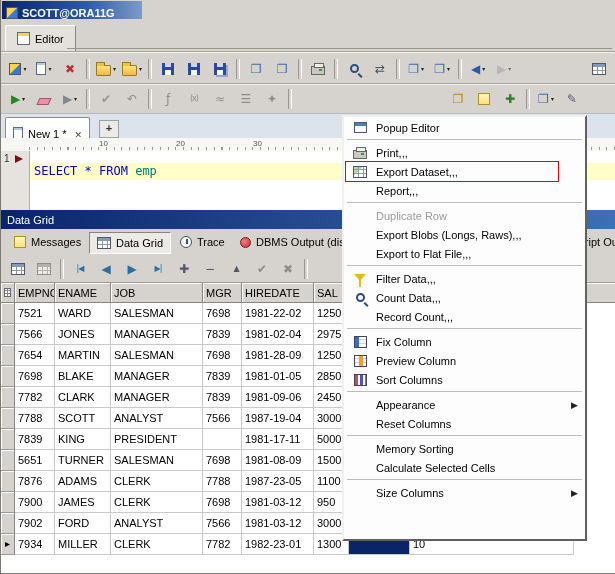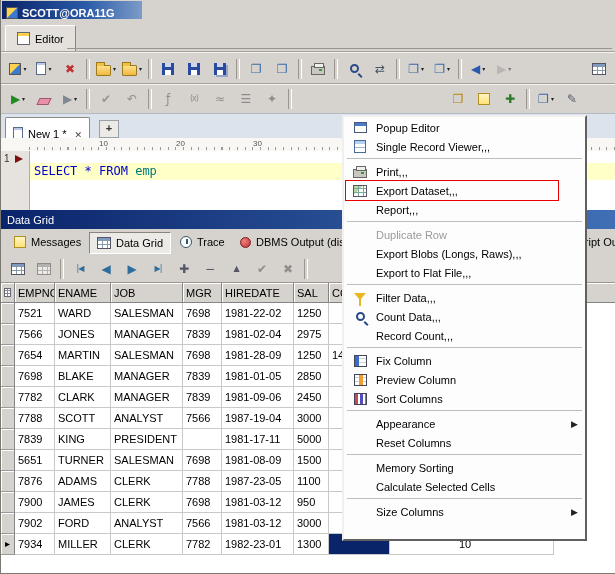--- a/index.html
+++ b/index.html
@@ -110,23 +110,23 @@
 
   
   .grid{position:absolute;left:0;top:283px;width:615px;height:291px;background:#fff;overflow:hidden}
   .ghead,.grow{display:flex}
   .gh{height:20px;line-height:18px;padding:0 3px;background:#d6d3ce;border-right:1px solid #848484;border-bottom:1px solid #848484;
       box-shadow:inset 1px 1px 0 #fff;box-sizing:border-box;overflow:hidden;white-space:nowrap;display:flex;align-items:center}
   .gc{height:21px;line-height:20px;padding:0 3px;border-right:1px solid #c9c9c9;border-bottom:1px solid #c9c9c9;
       box-sizing:border-box;overflow:hidden;white-space:nowrap}
   .gc.sel{background:#d6d3ce;border-right:1px solid #848484;border-bottom:1px solid #9a9a9a;box-shadow:inset 1px 1px 0 #fff;
       display:flex;align-items:center;justify-content:center;padding:0;font-family:"DejaVu Sans",sans-serif;font-size:10px}
-  .num{text-align:center;padding-right:16px}
+  .num{text-align:left;padding-right:16px}
   .selcell{background:#0a246a !important;color:#fff}
-  .c0{width:14px}.c1{width:40px}.c2{width:56px}.c3{width:72px}.c4{width:39px}
+  .c0{width:14px}.c1{width:40px}.c2{width:56px}.c3{width:92px}.c4{width:39px}
   .c5{width:72px}.c6{width:35px}.c7{width:61px}.c8{width:164px}.cfill{flex:1}
 
   
   .menu{position:absolute;left:341px;top:115px;width:245px;height:426px;background:#fdfdfd;z-index:50;box-sizing:border-box;
     border:2px solid;border-color:#f0f0f0 #606060 #606060 #f0f0f0;padding-top:1px;overflow:hidden}
   .mitem{height:19px;display:flex;align-items:center;position:relative;padding:0 18px 0 6px}
   .micon{width:20px;min-width:20px;display:flex;align-items:center;justify-content:center}
   .mlabel{margin-left:6px;white-space:nowrap}
   .mitem.disabled .mlabel{color:#9a9a9a}
   .msub{position:absolute;right:7px;font-family:"DejaVu Sans",sans-serif;font-size:9px;color:#222}
@@ -523,26 +523,20 @@
       </div>
     </div>
 
   <div class="menu" id="ctxmenu" data-name="context-menu">
       <div class="mitem" data-name="menu-popup-editor">
         <span class="micon" data-name="menu-icon-slot">
           <span class="ic ic-window" data-name="window-icon"></span>
         </span>
         <span class="mlabel" data-name="menu-item-label">Popup Editor</span>
       </div>
-      <div class="mitem" data-name="menu-single-record-viewer">
-        <span class="micon" data-name="menu-icon-slot">
-          <span class="ic ic-form" data-name="form-icon"></span>
-        </span>
-        <span class="mlabel" data-name="menu-item-label">Single Record Viewer,,,</span>
-      </div>
       <div class="msep" data-name="menu-separator"></div>
       <div class="mitem" data-name="menu-print">
         <span class="micon" data-name="menu-icon-slot">
           <span class="ic ic-printer" data-name="printer-icon"></span>
         </span>
         <span class="mlabel" data-name="menu-item-label">Print,,,</span>
       </div>
       <div class="mitem" data-name="menu-export-dataset">
         <span class="micon" data-name="menu-icon-slot">
           <span class="ic ic-exportds" data-name="exportds-icon"></span>

